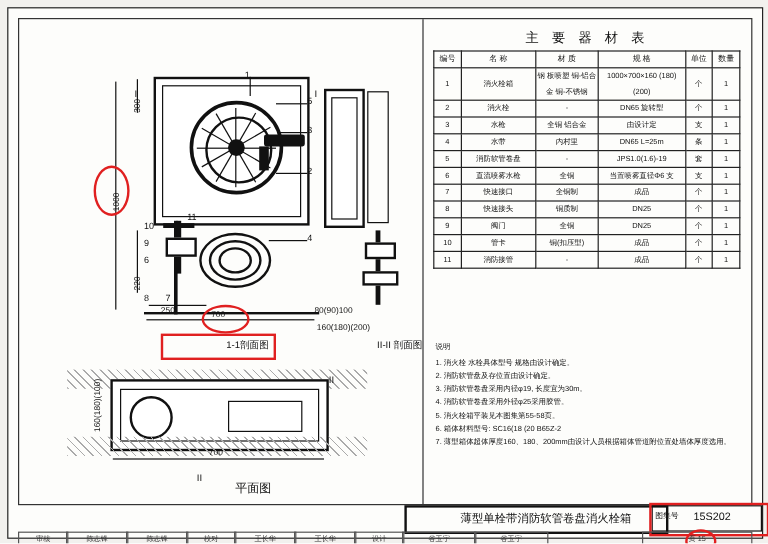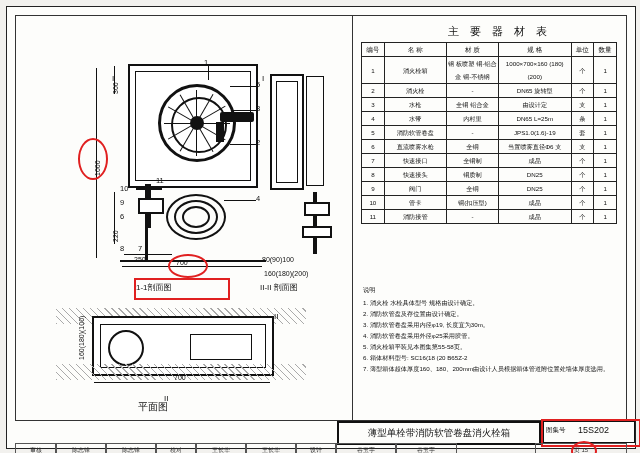--- a/index.html
+++ b/index.html
@@ -31,40 +31,40 @@
   .dimtxt{position:absolute;font-size:7px;color:#111;}
   .dimtxt.rot{transform:rotate(-90deg);transform-origin:left top;white-space:nowrap;}
   .lead{position:absolute;background:#111;height:1px;}
   .num{position:absolute;font-size:7.5px;color:#111;}
   .ellipse-red{position:absolute;border:2px solid #e02020;border-radius:50%;}
   .rect-red{position:absolute;border:2px solid #e02020;}
   .sec2{position:absolute;left:254px;top:58px;width:30px;height:112px;border:2px solid #111;background:#fff;}
   .sec2 .il{position:absolute;left:4px;top:5px;right:4px;bottom:5px;border:1px solid #111;}
   .sec2b{position:absolute;left:290px;top:60px;width:16px;height:108px;border:1px solid #111;}
   .sec2valve{position:absolute;left:286px;top:176px;width:26px;height:62px;}
-  .cap{position:absolute;font-size:8px;color:#111;text-align:left;}
+  .cap{position:absolute;font-size:8px;color:#111;text-align:right;}
   .plan{position:absolute;left:76px;top:300px;width:178px;height:56px;border:2px solid #111;background:#fff;}
   .plan .pin{position:absolute;left:6px;top:6px;right:6px;bottom:6px;border:1px solid #111;}
   .plan .circ{position:absolute;left:14px;top:12px;width:32px;height:32px;border-radius:50%;border:2px solid #111;}
   .hatch{position:absolute;left:40px;top:292px;width:250px;height:16px;
     background:repeating-linear-gradient(45deg,#aaa 0 1px,transparent 1px 5px);}
   .hatch2{position:absolute;left:40px;top:348px;width:250px;height:16px;
     background:repeating-linear-gradient(45deg,#aaa 0 1px,transparent 1px 5px);}
   
   .rarea{position:absolute;left:337px;top:0;width:273px;height:404px;}
-  .ttitle{position:absolute;left:10px;top:8px;width:273px;text-align:center;font-size:11px;letter-spacing:4px;color:#111;}
+  .ttitle{position:absolute;left:0;top:8px;width:273px;text-align:center;font-size:11px;letter-spacing:4px;color:#111;}
   table.mat{position:absolute;left:8px;top:26px;width:256px;border-collapse:collapse;font-size:6.2px;}
   table.mat th,table.mat td{border:1px solid #222;padding:0;height:13px;line-height:13px;text-align:center;color:#111;}
   table.mat th{font-weight:normal;font-size:6.6px;}
   table.mat td.nm{text-align:center;}
   .notes{position:absolute;left:10px;top:268px;width:252px;font-size:6.2px;line-height:11px;color:#111;}
   .notes .nt{margin:0;}
   
   .tblock{position:absolute;left:8px;top:414px;width:610px;height:20px;}
-  .namebox{position:absolute;left:322px;top:0;width:200px;height:20px;border:2px solid #111;text-align:center;font-size:9.5px;line-height:20px;color:#111;}
+  .namebox{position:absolute;left:322px;top:0;width:200px;height:20px;border:2px solid #111;text-align:center;font-size:9.5px;line-height:20px;color:#111;padding-left:16px;}
   .codebox{position:absolute;left:528px;top:0;width:90px;height:20px;border:1px solid #111;font-size:7px;color:#111;}
   .codebox .lbl{position:absolute;left:2px;top:4px;font-size:6.5px;}
   .codebox .val{position:absolute;left:34px;top:3px;font-size:9px;}
   .redbox{position:absolute;left:526px;top:-2px;width:96px;height:24px;border:2px solid #e02020;}
   .redcirc{position:absolute;left:594px;top:2px;width:22px;height:16px;border:2px solid #e02020;border-radius:50%;}
   .footrow{position:absolute;left:8px;top:436px;width:610px;height:12px;font-size:6px;color:#333;}
   .footcell{position:absolute;border:1px solid #555;height:12px;line-height:12px;text-align:center;}
 </style>
 </head>
 <body>

